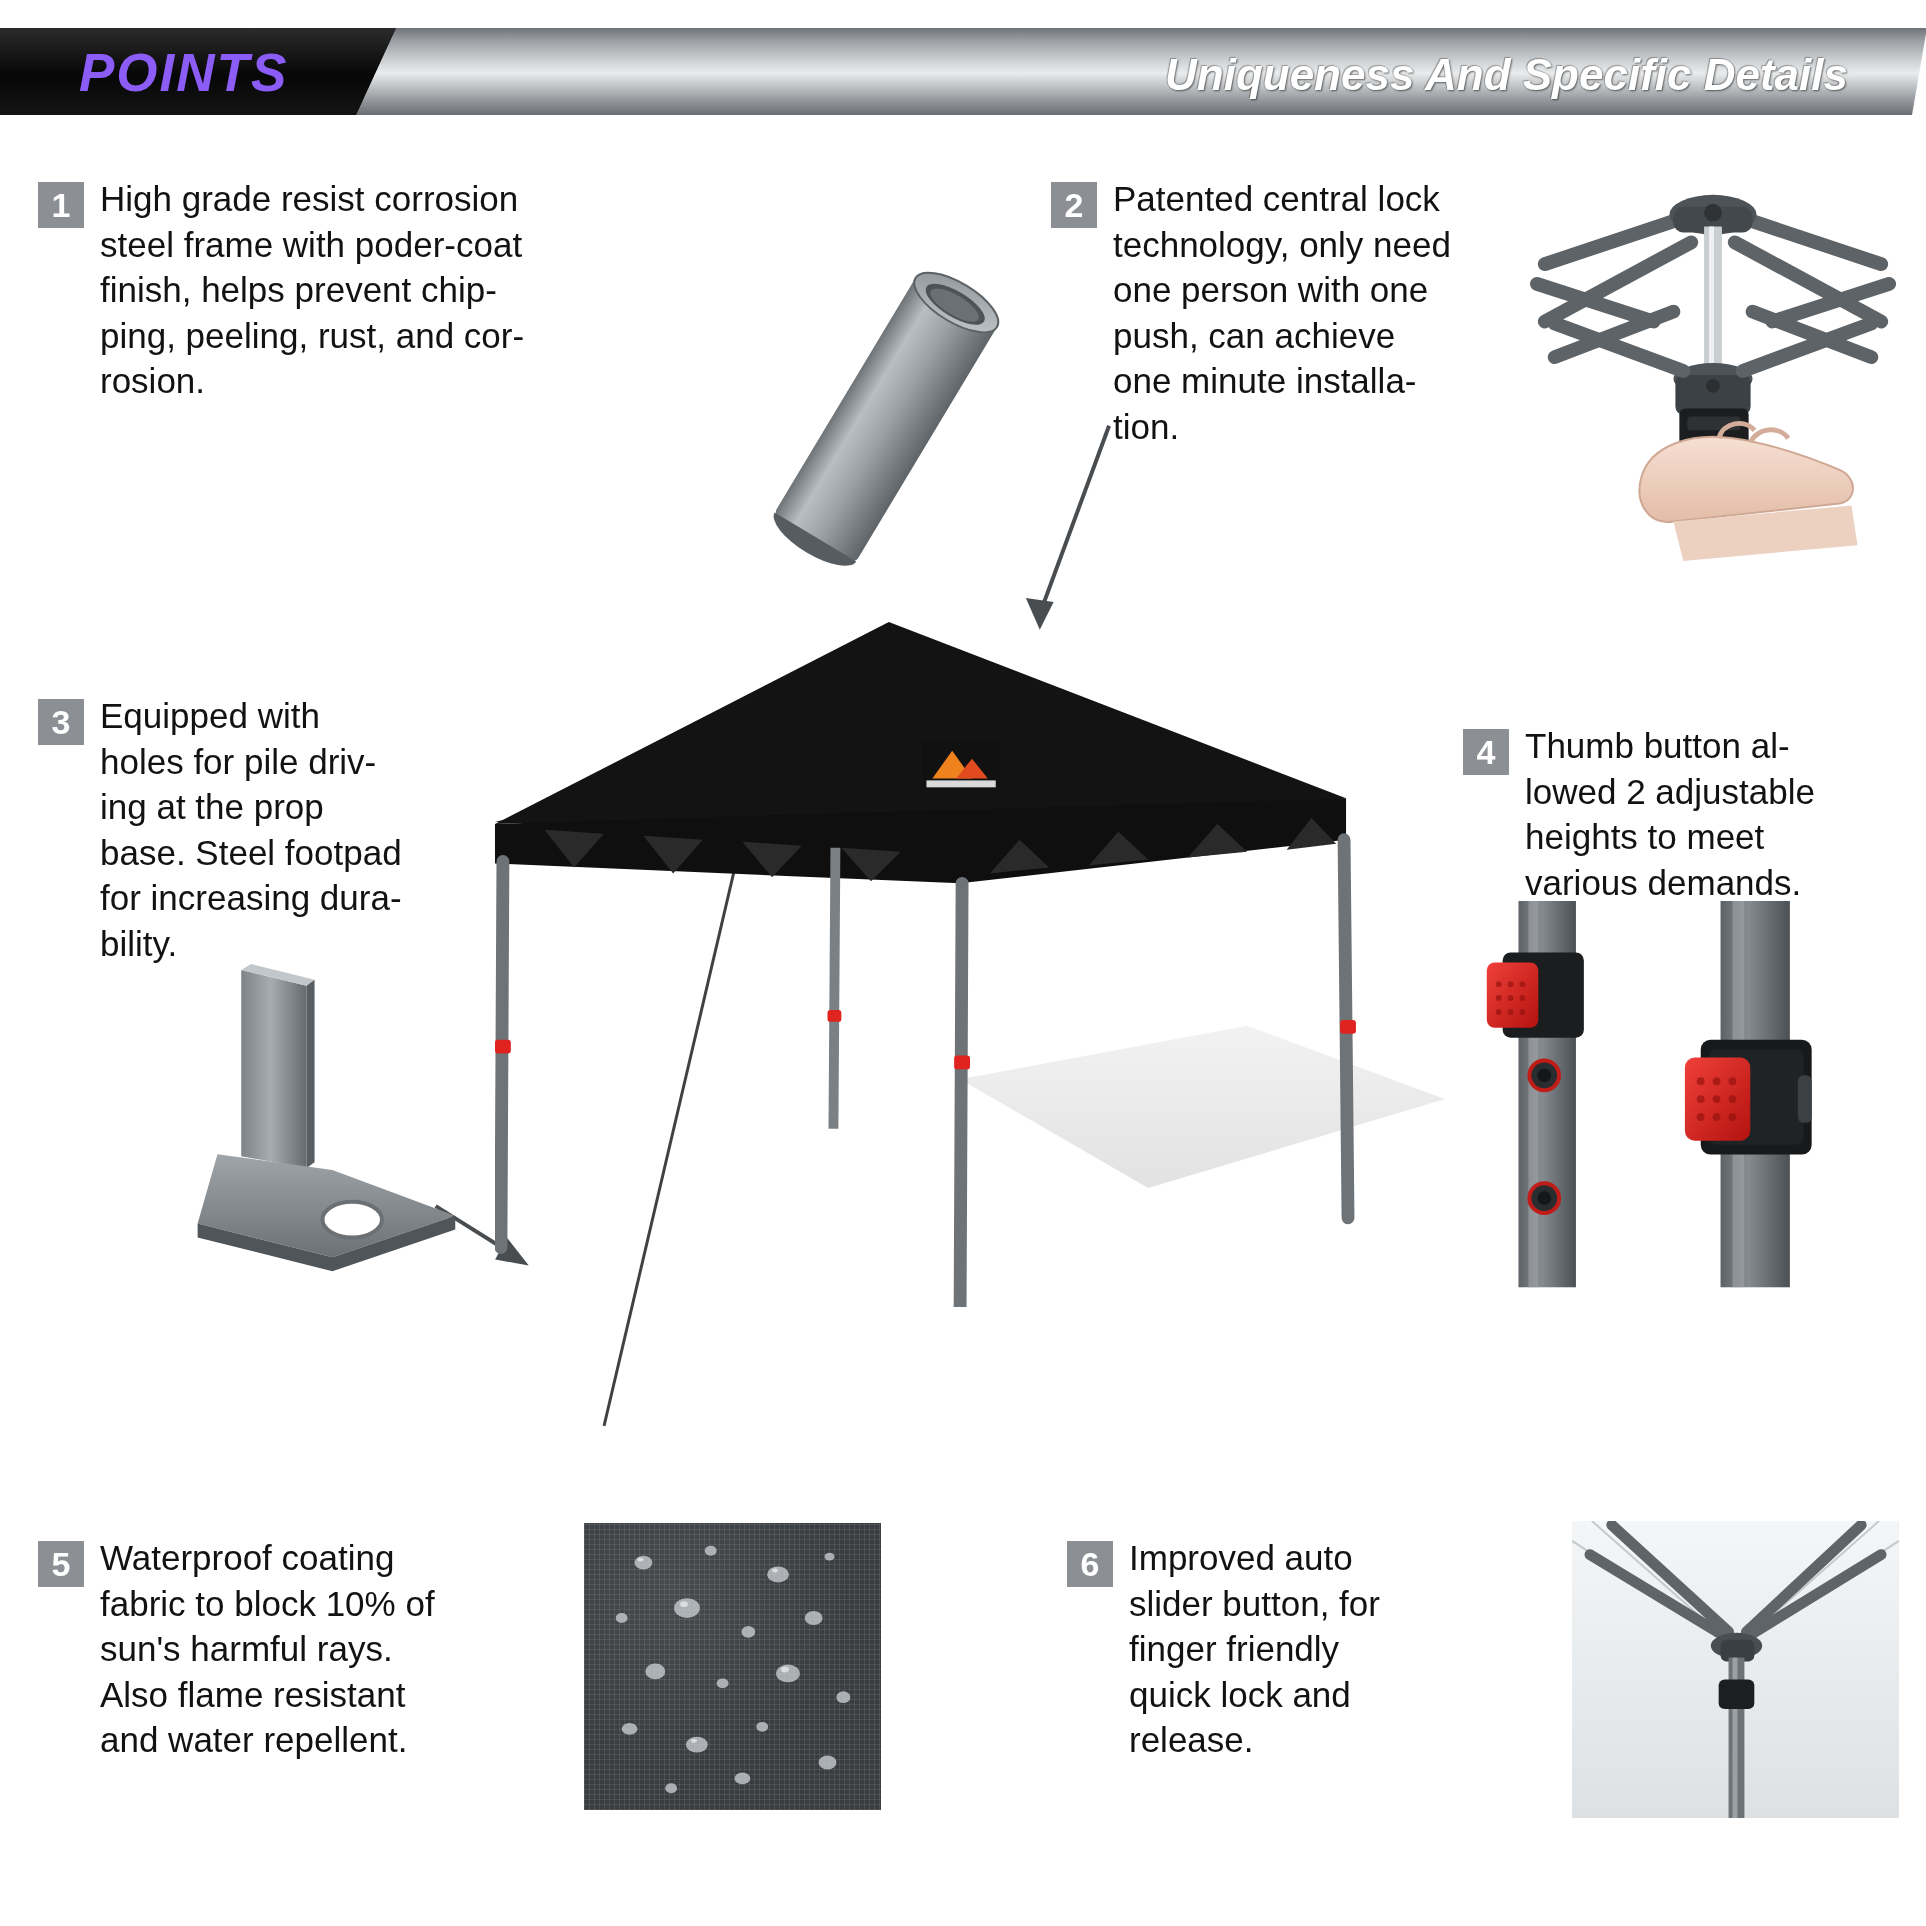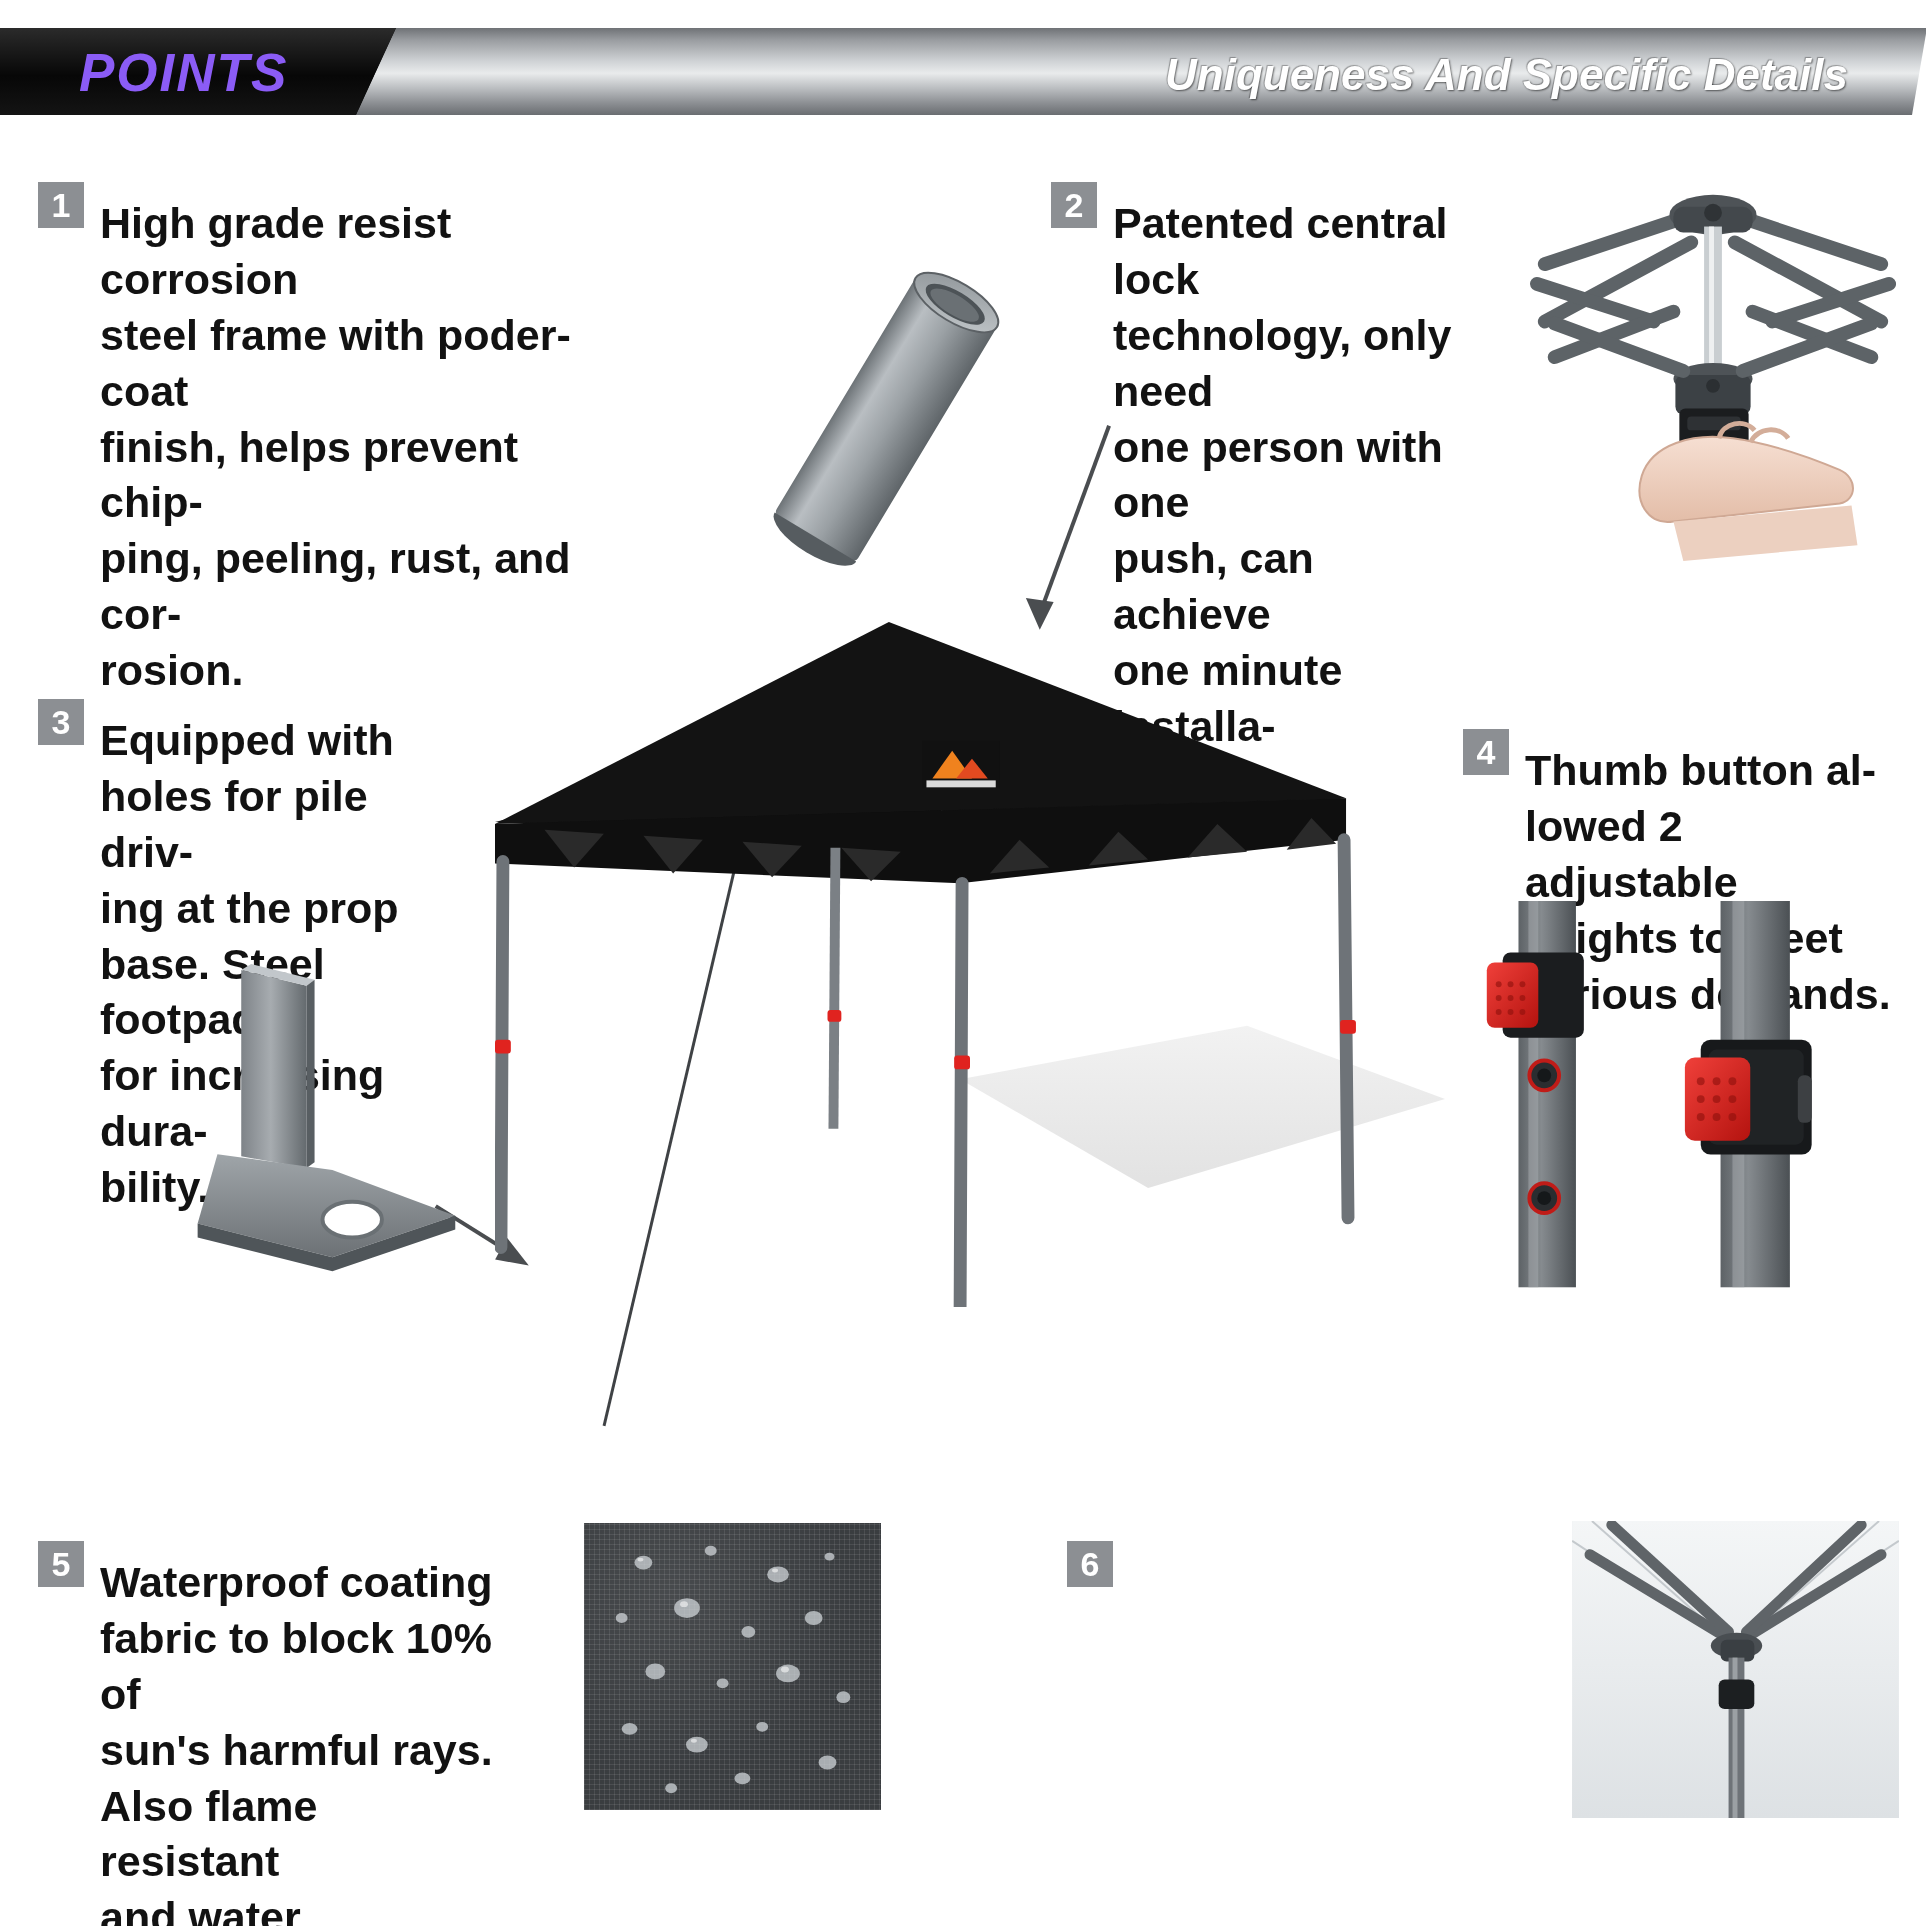--- a/index.html
+++ b/index.html
@@ -85,26 +85,25 @@
     font-size: 34px;
     font-weight: bold;
     display: flex;
     align-items: center;
     justify-content: center;
     flex: 0 0 auto;
     margin-right: 16px;
     margin-top: 6px;
   }
   .ptext {
-    font-size: 43px;
-    font-weight: bold;
+    font-size: 35px;
+    font-weight: normal;
     color: #121212;
     line-height: 1.30;
     white-space: pre-line;
-    margin-top: 20px;
   }
 
   #point1 { left: 38px;  top: 176px;  width: 554px; }
   #point2 { left: 1051px; top: 176px; width: 426px; }
   #point3 { left: 38px;  top: 693px;  width: 416px; }
   #point4 { left: 1463px; top: 723px; width: 436px; }
   #point5 { left: 38px;  top: 1535px; width: 465px; }
   #point6 { left: 1067px; top: 1535px; width: 356px; }
 
   
@@ -508,20 +507,25 @@
       <ellipse cx="101" cy="82" rx="4" ry="3"></ellipse>
       <ellipse cx="203" cy="148" rx="4" ry="3"></ellipse>
       <ellipse cx="111" cy="220" rx="3" ry="2"></ellipse>
       <ellipse cx="193" cy="48" rx="3" ry="2"></ellipse>
     </g>
   </svg>
 </div>
 
 <div class="point" id="point6">
   <div class="badge">6</div>
+  <div class="ptext">Improved auto
+slider button, for
+finger friendly
+quick lock and
+release.</div>
 </div>
 
 <div id="fig-under">
   <svg width="327" height="297" viewBox="0 0 330 300">
     <defs>
       <linearGradient id="ceilG" x1="0" y1="0" x2="0" y2="1">
         <stop offset="0%" stop-color="#f4f6f7"></stop>
         <stop offset="100%" stop-color="#dde1e4"></stop>
       </linearGradient>
     </defs>

